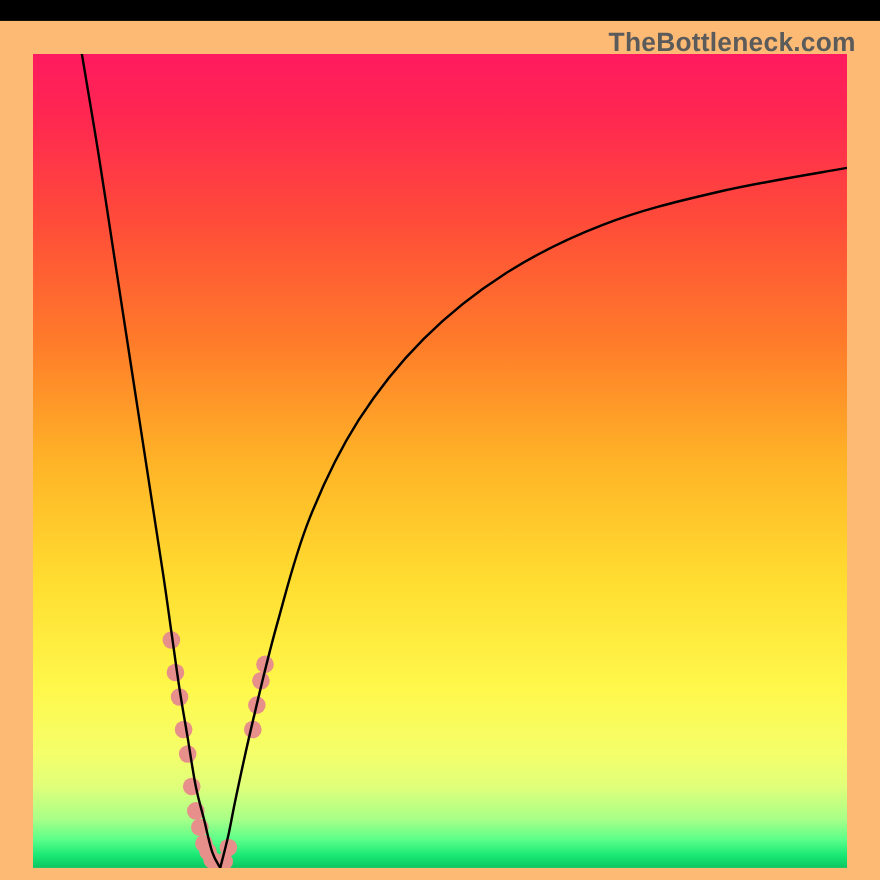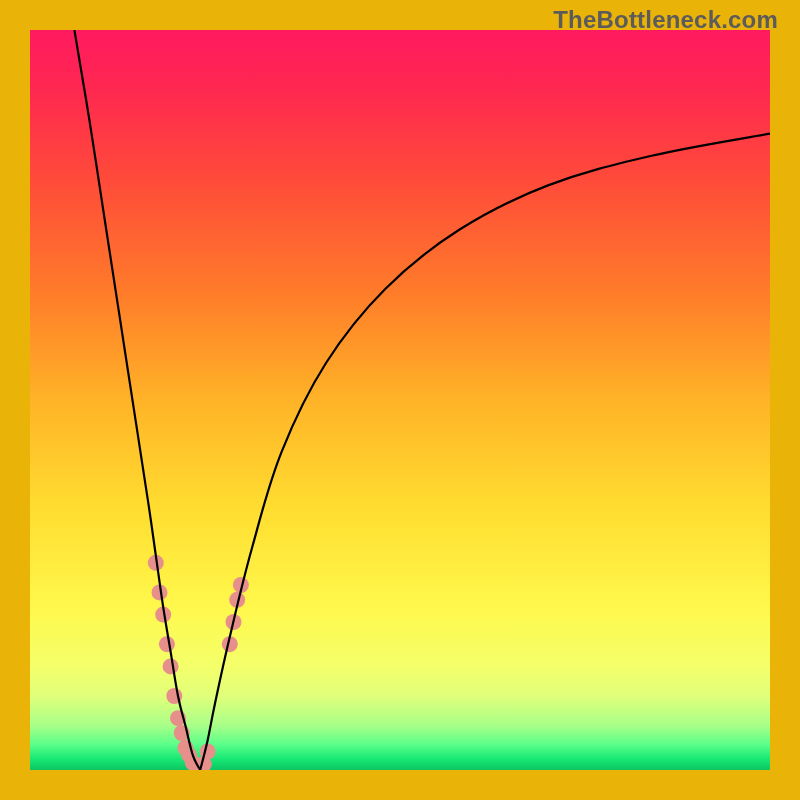--- a/index.html
+++ b/index.html
@@ -7,21 +7,22 @@
     padding: 0;
     width: 800px;
     height: 800px;
     background: #000;
     overflow: hidden;
     font-family: Arial, Helvetica, sans-serif;
   }
   .frame {
     position: absolute;
     inset: 0;
-    background: #eab308;
+    background: #fdba74;
+    margin-top: 19px;
   }
   .plot-area {
     position: absolute;
     left: 30px;
     top: 30px;
     width: 740px;
     height: 740px;
   }
   .watermark {
     position: absolute;

